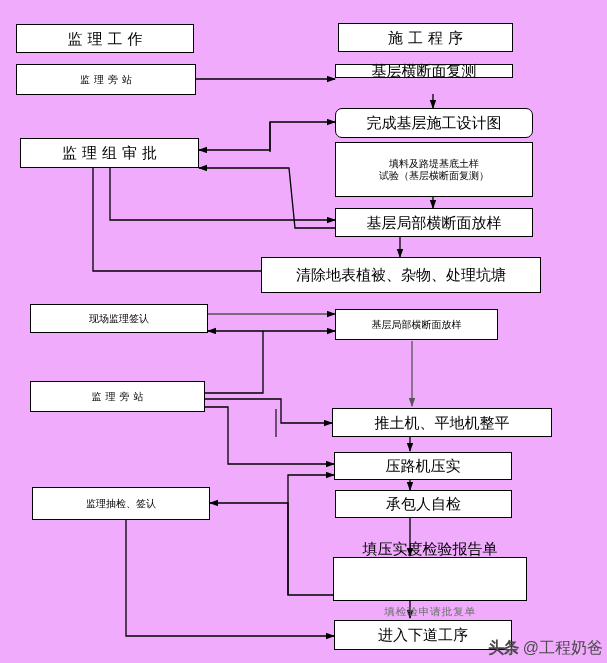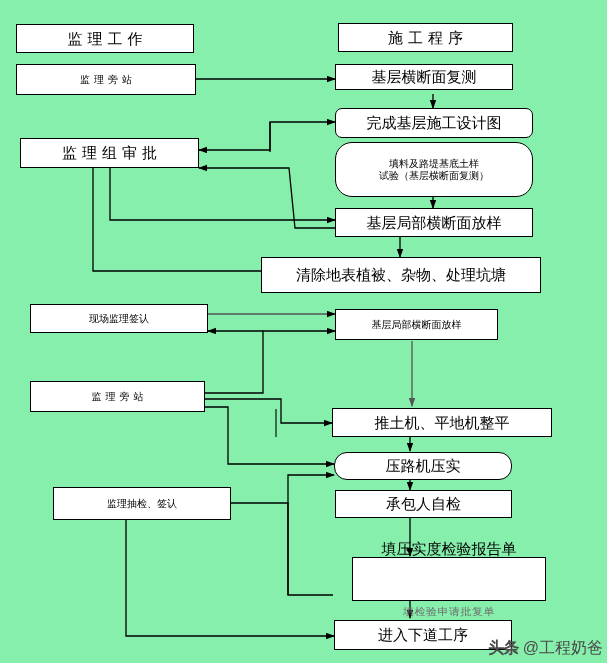--- a/index.html
+++ b/index.html
@@ -1,18 +1,18 @@
 <!DOCTYPE html>
 <html><head>
 <meta charset="utf-8">
 <style>
   html,body{margin:0;padding:0;background:#ffffff;}
   body{width:607px;height:663px;overflow:hidden;
        font-family:"Liberation Sans","DejaVu Sans",sans-serif;}
-  #canvas{position:relative;width:607px;height:663px;background:#86efac;}
+  #canvas{position:relative;width:607px;height:663px;background:#f0abfc;}
   svg.wires{position:absolute;left:0;top:0;width:607px;height:663px;pointer-events:none;}
   .node{position:absolute;box-sizing:border-box;border:1.4px solid #000;background:#fff;
         display:flex;flex-direction:column;align-items:center;justify-content:center;
         text-align:center;color:#000;line-height:1.18;z-index:2;}
   .node .t1{display:block;white-space:nowrap;}
   .node .t2{display:block;white-space:nowrap;color:#6f6f6f;font-size:11px;
             transform:scaleY(.92);letter-spacing:.5px;}
   .sp{letter-spacing:5px;text-indent:5px;}
   .sp4{letter-spacing:4px;text-indent:4px;}
   .f15{font-size:15px;}
@@ -89,33 +89,33 @@
   </div>
 
   <div class="node f15" style="left:338px;top:23px;width:175px;height:29px;">
     <span class="t1 sp">施工程序</span>
   </div>
 
   <div class="node f14" style="left:16px;top:64px;width:180px;height:31px;">
     <span class="t1 sp4">监理旁站</span>
   </div>
 
-  <div class="node f15" style="left:335px;top:64px;width:178px;height:26px;">
+  <div class="node f15" style="left:335px;top:64px;width:178px;height:14px;">
     <span class="t1">基层横断面复测</span>
   </div>
 
   <div class="node f15" style="left:335px;top:108px;width:198px;height:30px;border-radius:7px;">
     <span class="t1">完成基层施工设计图</span>
   </div>
 
   <div class="node f15" style="left:20px;top:138px;width:179px;height:30px;">
     <span class="t1 sp">监理组审批</span>
   </div>
 
-  <div class="node f14" style="left:335px;top:142px;width:198px;height:55px;border-radius:17px;">
+  <div class="node f14" style="left:335px;top:142px;width:198px;height:55px;">
     <span class="t1">填料及路堤基底土样</span>
     <span class="t1">试验（基层横断面复测）</span>
   </div>
 
   <div class="node f15" style="left:335px;top:208px;width:198px;height:29px;">
     <span class="t1">基层局部横断面放样</span>
   </div>
 
   <div class="node f15" style="left:261px;top:257px;width:280px;height:36px;">
     <span class="t1">清除地表植被、杂物、处理坑塘</span>
@@ -130,33 +130,33 @@
   </div>
 
   <div class="node f14" style="left:30px;top:381px;width:175px;height:31px;">
     <span class="t1 sp4">监理旁站</span>
   </div>
 
   <div class="node f15" style="left:332px;top:408px;width:220px;height:29px;">
     <span class="t1">推土机、平地机整平</span>
   </div>
 
-  <div class="node f15" style="left:334px;top:452px;width:178px;height:28px;border-radius:13px;">
+  <div class="node f15" style="left:334px;top:452px;width:178px;height:28px;">
     <span class="t1">压路机压实</span>
   </div>
 
-  <div class="node f14" style="left:32px;top:487px;width:178px;height:33px;margin-left:21px;">
+  <div class="node f14" style="left:32px;top:487px;width:178px;height:33px;">
     <span class="t1">监理抽检、签认</span>
   </div>
 
   <div class="node f15" style="left:335px;top:490px;width:177px;height:28px;">
     <span class="t1">承包人自检</span>
   </div>
 
-  <div class="node f15" style="left:352px;top:557px;width:194px;height:44px;gap:47px;">
+  <div class="node f15" style="left:333px;top:557px;width:194px;height:44px;gap:47px;">
     <span class="t1">填压实度检验报告单</span>
     <span class="t2">填检验申请批复单</span>
   </div>
 
   <div class="node f15" style="left:334px;top:620px;width:178px;height:30px;">
     <span class="t1">进入下道工序</span>
   </div>
 
   <div class="watermark">
     <span class="wm-logo">头条</span>

